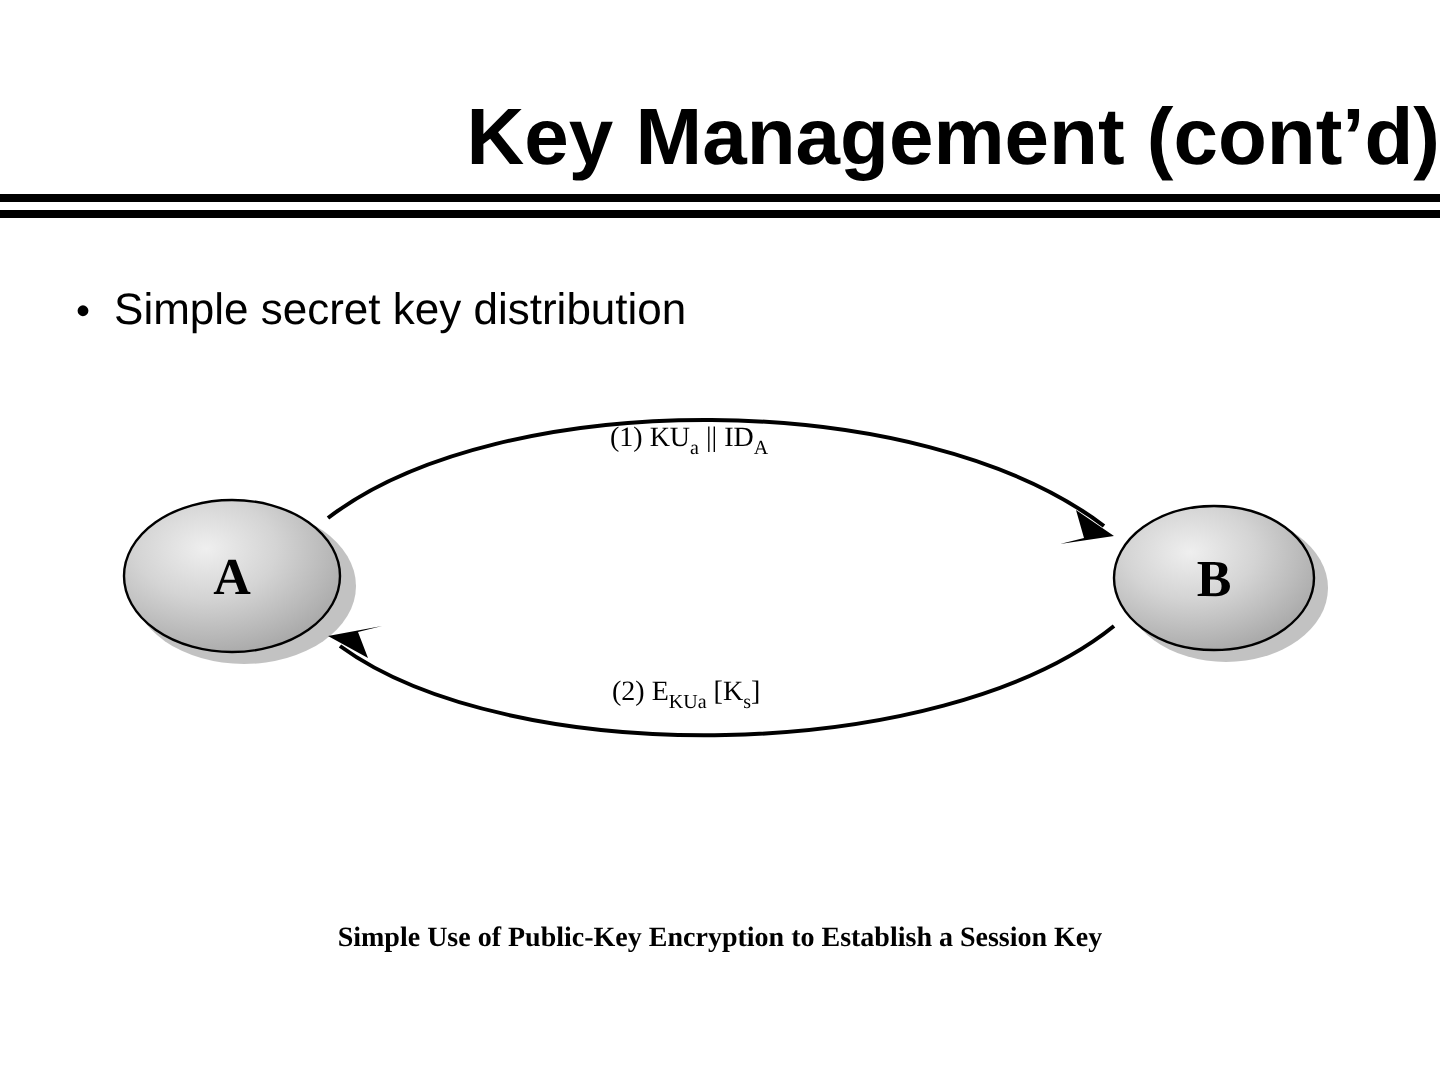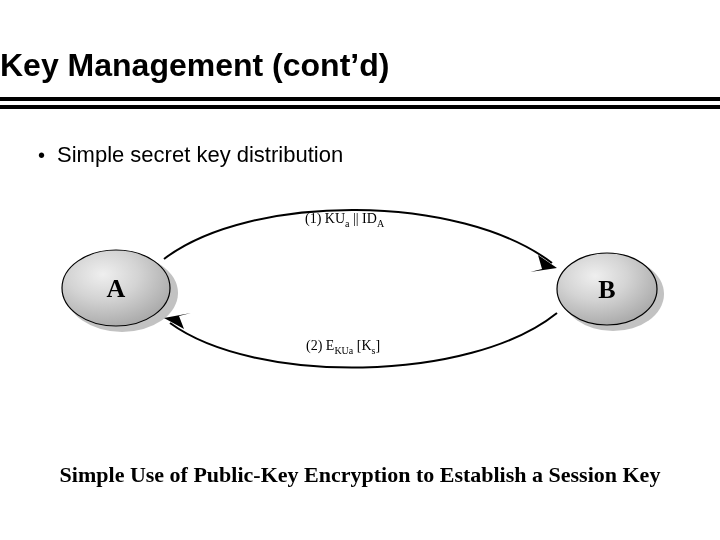--- a/index.html
+++ b/index.html
@@ -13,23 +13,23 @@
     height: 540px;
     background: #ffffff;
     overflow: hidden;
     font-family: "Liberation Sans", sans-serif;
   }
   .slide-title {
     position: absolute;
     top: 47px;
     left: 0;
     width: 720px;
-    text-align: left;
+    text-align: right;
     font-family: "Liberation Sans", sans-serif;
-    font-size: 32px;
+    font-size: 40px;
     font-weight: bold;
     color: #000000;
     letter-spacing: 0px;
   }
   .rule-top {
     position: absolute;
     left: 0;
     top: 97px;
     width: 720px;
     height: 4px;
@@ -71,21 +71,21 @@
   .figure svg {
     display: block;
   }
   .fig-caption {
     position: absolute;
     left: 0;
     top: 462px;
     width: 720px;
     text-align: center;
     font-family: "Liberation Serif", serif;
-    font-size: 22px;
+    font-size: 14px;
     font-weight: bold;
     color: #000000;
   }
 </style>
 </head>
 <body>
 
 <div class="slide">
 
   <div class="slide-title">Key Management (cont’d)</div>

